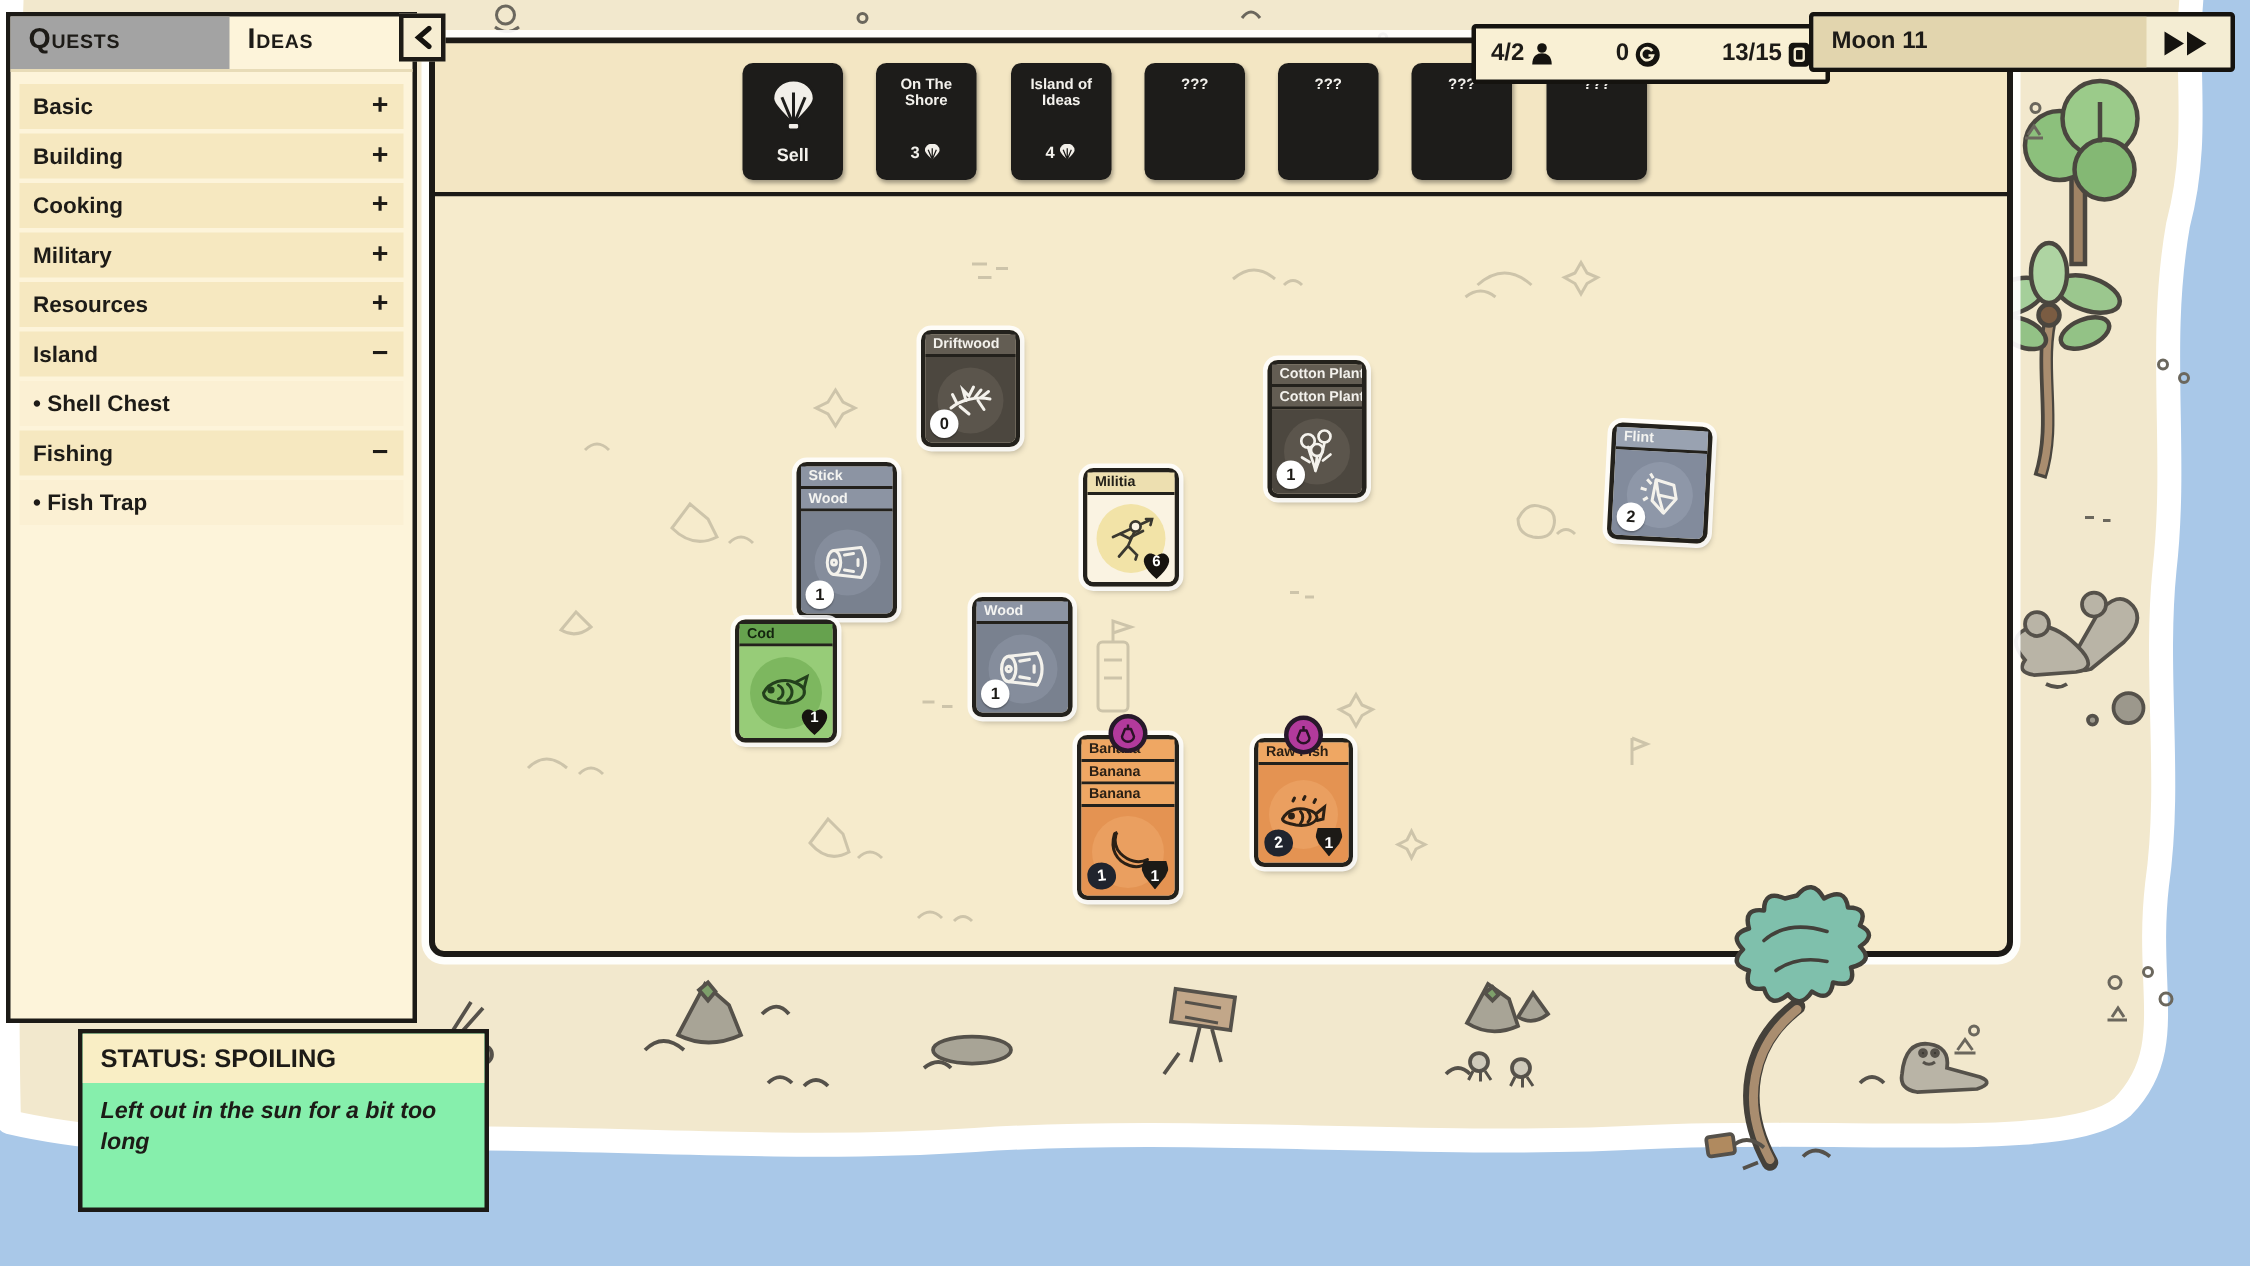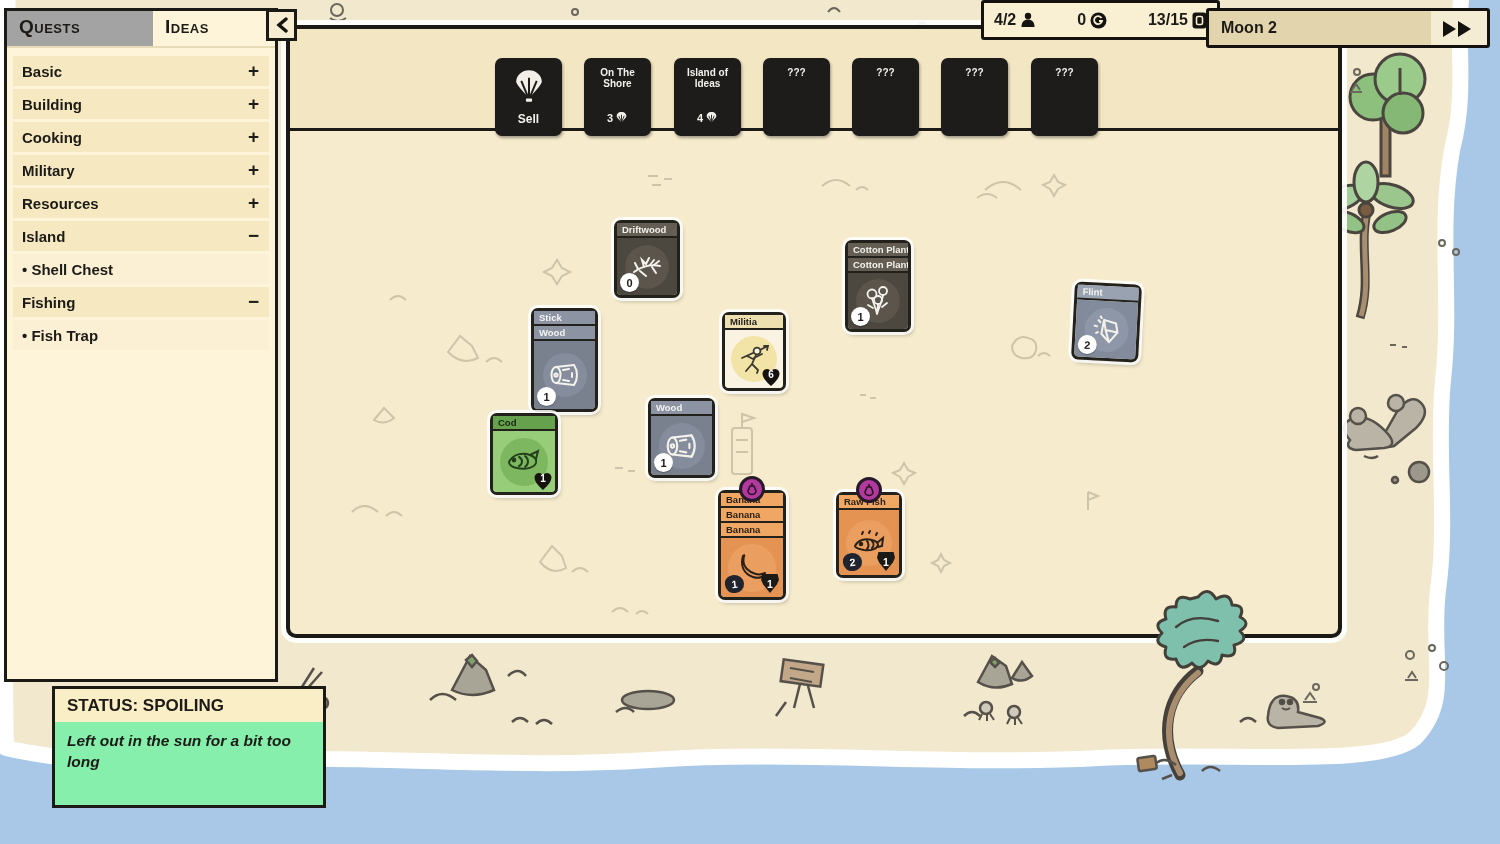--- a/index.html
+++ b/index.html
@@ -17,31 +17,31 @@
   #board    { position:absolute; left:286px; top:25px; width:1056px; height:613px;
               background:#f6ebcc; border:4px solid #1c1a16; border-radius:10px;
               box-shadow:0 0 0 5px rgba(255,255,255,.92); z-index:1; }
   #board .strip { position:absolute; left:0; top:0; right:0; height:102px;
               background:#f3e6c3; border-bottom:3px solid #1c1a16;
               border-radius:6px 6px 0 0; }
   #faint    { position:absolute; left:0; top:0; z-index:2; pointer-events:none; opacity:.33; }
   .z5       { z-index:5; }
 
   
-  .dcard { position:absolute; top:58px; width:67px; height:78px; background:#1d1c1a;
+  .dcard { position:absolute; top:42px; width:67px; height:78px; background:#1d1c1a;
            border-radius:7px; z-index:3; color:#f3f1ec; text-align:center;
            box-shadow:1px 2px 3px rgba(0,0,0,.35); cursor:pointer; }
   .dcard .ptitle { display:block; padding:9px 4px 0 4px; font-size:10px; font-weight:bold; line-height:11px; }
   .dcard .pcost  { position:absolute; left:0; right:0; bottom:12px; font-size:11px; font-weight:bold;
                    display:flex; align-items:center; justify-content:center; gap:2px; }
   .dcard .dlabel { position:absolute; left:0; right:0; bottom:10px; font-size:12px; font-weight:bold; }
   .dcard .bigshell { margin:12px auto 0 auto; }
 
   
-  #stats { position:absolute; left:981px; top:0; width:239px; height:40px; background:#f9f0d4;
+  #stats { position:absolute; left:981px; top:16px; width:239px; height:40px; background:#f9f0d4;
            border:3px solid #15130f; border-radius:3px; z-index:6;
            display:flex; align-items:center; justify-content:space-between; padding:0 10px;
            font-size:16px; font-weight:bold; }
   #stats .stat { display:flex; align-items:center; gap:4px; }
   #moonbar { position:absolute; left:1206px; top:8px; width:284px; height:40px; background:#f4edd3;
            border:3px solid #15130f; border-radius:3px; z-index:6; overflow:hidden; }
   #moonbar .fill { position:absolute; left:0; top:0; bottom:0; width:222px; background:#e2d5ae; }
   #moonbar .mlabel { position:absolute; left:12px; top:8px; font-size:16px; font-weight:bold; }
   #moonbar .ff { position:absolute; right:6px; top:7px; width:40px; height:22px; background:transparent;
            border:none; cursor:pointer; }
@@ -326,21 +326,21 @@
     <span>13/15</span>
     <svg width="15" height="17" viewBox="0 0 15 17">
       <rect x="0.5" y="0.5" width="14" height="16" rx="3" fill="#15130f"></rect>
       <rect x="4.5" y="4.5" width="6" height="8" rx="1.5" fill="none" stroke="#f6edd2" stroke-width="1.6"></rect>
     </svg>
   </span>
 </div>
 
 <div id="moonbar">
   <div class="fill"></div>
-  <span class="mlabel">Moon 2</span>
+  <span class="mlabel">Moon 11</span>
   <button class="ff">
     <svg width="34" height="20" viewBox="0 0 34 20">
       <path d="M2 2 L15 10 L2 18 Z" fill="#15130f"></path>
       <path d="M17 2 L30 10 L17 18 Z" fill="#15130f"></path>
     </svg>
   </button>
 </div>
 
 <div id="questpanel">
   <div class="tabs">

